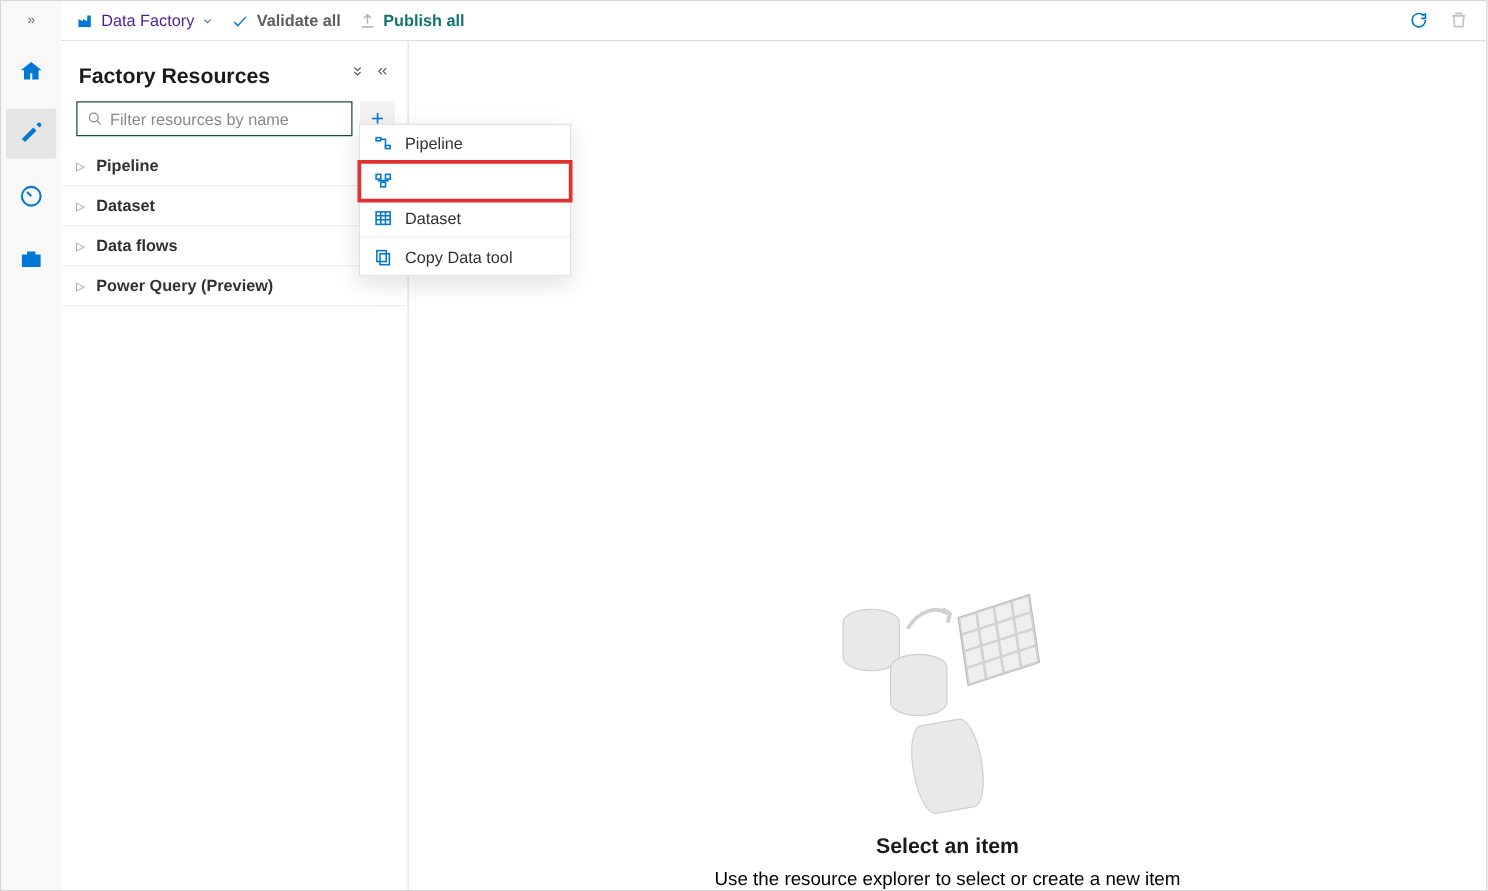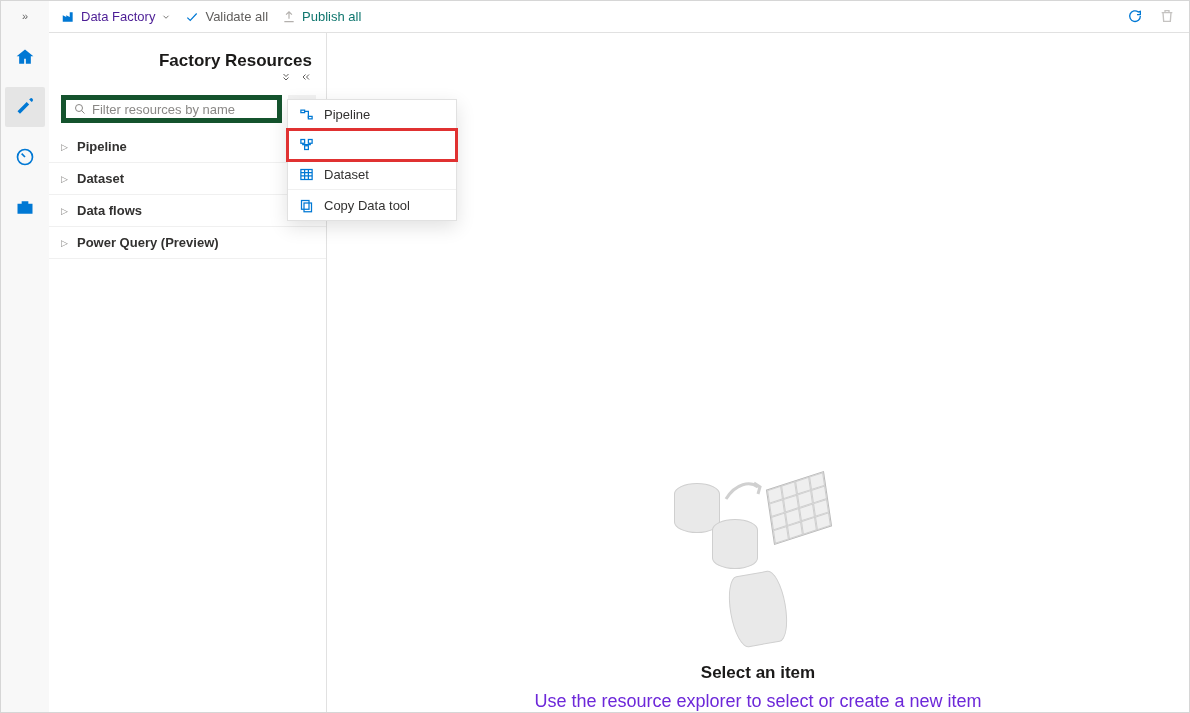--- a/index.html
+++ b/index.html
@@ -54,53 +54,53 @@
   }
   .top-bar .workspace {
     display: flex; align-items: center; gap: 6px;
     color: #4c1d95; font-size: 13px;
     cursor: pointer;
   }
   .top-bar .action {
     display: flex; align-items: center; gap: 6px;
     color: #605e5c; font-size: 13px;
     cursor: pointer;
+    font-weight: bold;
   }
   .top-bar .action.disabled { color: #0f766e; }
   .top-bar .spacer { flex: 1; }
   .top-bar .right-ico { width: 18px; height: 18px; color: #0078d4; }
   .top-bar .right-ico.dim { color: #c5c3c1; }
 
   
   .resource-panel {
     position: absolute;
     left: 48px; top: 32px; bottom: 0;
     width: 278px;
     border-right: 1px solid #e1e1e1;
     background: #fff;
   }
   .resource-panel .panel-header {
-    display: flex; align-items: flex-end;
+    display: flex; align-items: flex-start;
     padding: 18px 14px 10px 14px;
-    flex-direction: column;
   }
   .resource-panel .panel-title {
     font-size: 17px; font-weight: 600; flex: 1;
     color: #1b1a19;
   }
   .resource-panel .panel-icons {
     display: flex; gap: 8px; color: #605e5c; font-size: 11px;
   }
   .resource-panel .search-row {
     display: flex; gap: 6px; padding: 0 10px 8px 12px; align-items: center;
   }
   .resource-panel .search-wrap {
     flex: 1;
     display: flex; align-items: center;
-    border: 5px solid #14532d;
+    border: 1px solid #14532d;
     height: 28px;
     padding: 0 8px;
     gap: 6px;
   }
   .resource-panel .search-wrap input {
     border: none; outline: none; flex: 1;
     font-size: 13px; color: #323130;
   }
   .resource-panel .search-wrap input::placeholder { color: #8a8886; }
   .resource-panel .add-btn {
@@ -164,21 +164,21 @@
     align-items: center;
     justify-content: flex-end;
     color: #323130;
   }
   .empty-illustration {
     width: 180px; height: 170px;
     position: relative;
     margin-bottom: 20px;
   }
   .empty-title { font-size: 17px; font-weight: 600; margin-bottom: 8px; color:#1b1a19;}
-  .empty-sub { font-size: 18px; color: #6d28d9; }
+  .empty-sub { font-size: 15px; color: #000000; }
 
   
   .iso-cyl {
     position: absolute;
     background: #e9e9e9;
     border: 1px solid #cfcfcf;
     border-radius: 50% / 22%;
   }
   .iso-grid {
     position: absolute;

